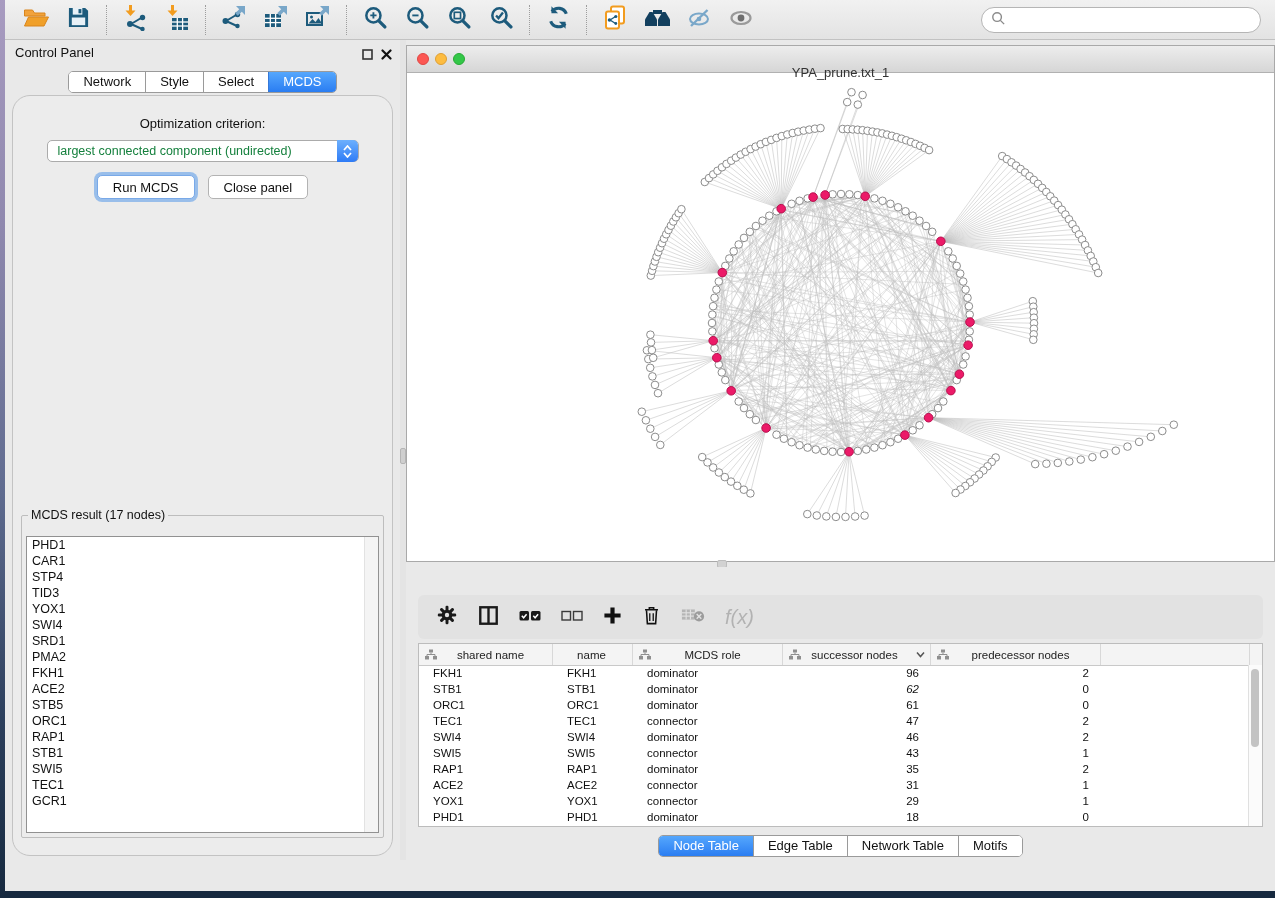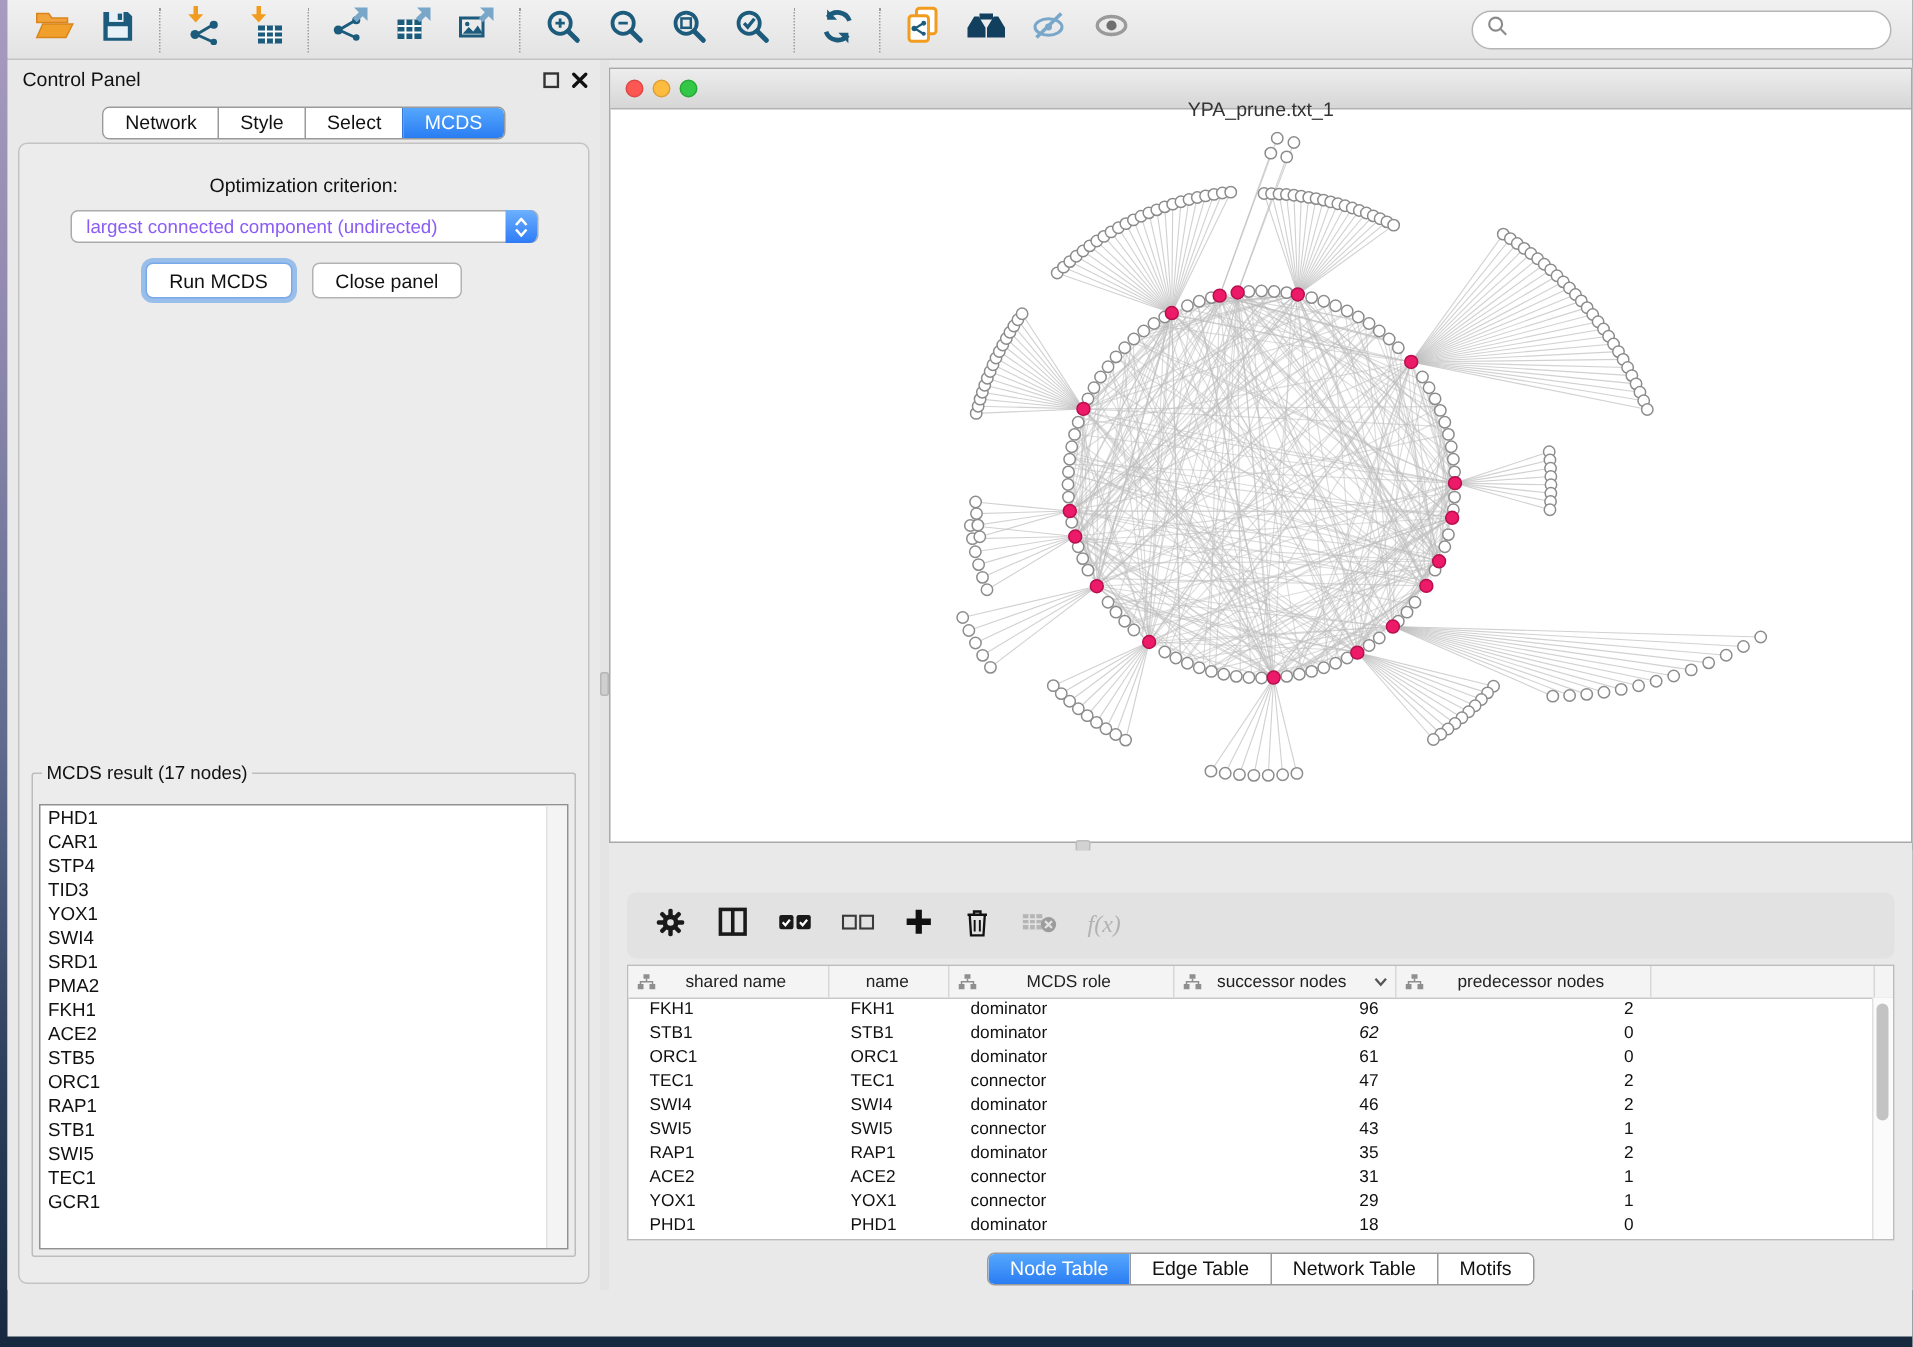--- a/index.html
+++ b/index.html
@@ -23,25 +23,25 @@
   .control-panel{position:absolute;left:0;top:40px;width:395px;height:820px;background:#e9e9e9;}
   .panel-header{position:absolute;left:0;top:0;right:0;height:24px;}
   .panel-title{position:absolute;left:10px;top:5px;font-size:13px;color:#111;}
   .panel-hicons{position:absolute;right:8px;top:6px;display:flex;gap:8px;align-items:center;}
   .cp-tabs{position:absolute;left:0;right:0;top:31px;display:flex;justify-content:center;}
   .seg{display:flex;border:1px solid #9a9a9a;border-radius:5px;overflow:hidden;background:#fff;height:20px;}
   .seg-item{padding:0 14px;font-size:13px;line-height:20px;color:#111;border-left:1px solid #9a9a9a;background:#fff;}
   .seg-item:first-child{border-left:none;}
   .seg-item.active{background:linear-gradient(#55a7fd,#2a7df2);color:#fff;border-left-color:#3578d8;}
   .cp-body{position:absolute;left:7px;right:7px;top:55px;bottom:4px;background:#ececec;
-       border:1px solid #c3c3c3;border-radius:6px;}
+       border:1px solid #c3c3c3;border-radius:18px;}
   .opt-label{margin-top:20px;text-align:center;font-size:13px;color:#111;}
   .dropdown{position:relative;margin:9px auto 0;width:312px;height:22px;background:#fff;
        border:1px solid #ababab;border-radius:5px;box-sizing:border-box;font-size:12.5px;line-height:20px;
-       padding-left:10px;color:#8b5cf6;}
+       padding-left:10px;color:#15803d;}
   .dd-stepper{position:absolute;right:0;top:-1px;width:21px;height:22px;border-radius:0 5px 5px 0;
        background:linear-gradient(#6db0fd,#2e7bf6);display:flex;flex-direction:column;align-items:center;justify-content:center;gap:1px;}
   .btn-row{margin-top:13px;display:flex;justify-content:center;gap:13px;}
   .pushbtn{height:22px;padding:0 15px;background:#fff;border:1px solid #b3b3b3;border-radius:5px;
        font-size:13px;color:#111;display:flex;align-items:center;}
   .pushbtn.focused{box-shadow:0 0 0 3px rgba(98,160,234,.6);border-color:#79a9e8;}
   .mcds-fieldset{position:absolute;left:8px;right:8px;top:412px;bottom:17px;border:1px solid #bdbdbd;
        border-radius:2px;margin:0;padding:2px;}
   .mcds-fieldset legend{font-size:12.5px;color:#111;padding:0 3px;margin-left:4px;}
   .mcds-list{position:absolute;left:4px;right:4px;top:14px;bottom:4px;background:#fff;border:1px solid #919191;overflow:hidden;}
@@ -63,21 +63,21 @@
   .tl.green{left:46px;background:#33c748;border:1px solid #27aa35;}
   .net-title{position:absolute;left:0;right:0;top:19px;text-align:center;font-size:13px;color:#333;}
   .net-canvas{position:absolute;left:0;top:26px;right:0;bottom:0;}
   .hsplit-grip{position:absolute;left:311px;top:520px;width:10px;height:8px;background:#d2d2d2;border:1px solid #bdbdbd;border-radius:2px;box-sizing:border-box;}
 
   
   .table-panel{position:absolute;left:0;top:527px;right:0;bottom:0;background:#e9e9e9;}
   .tp-toolbar{position:absolute;left:12px;right:12px;top:28px;height:44px;background:#e2e2e2;border-radius:6px;
        display:flex;align-items:center;gap:20px;padding-left:18px;box-sizing:border-box;}
   .tp-tool{display:flex;align-items:center;justify-content:center;}
-  .fx-label{font-family:Liberation Serif, serif;font-style:italic;font-size:16px;color:#b2b2b2;}
+  .fx-label{font-family:Liberation Sans, sans-serif;font-style:italic;font-size:20px;color:#b2b2b2;}
   .tp-table{position:absolute;left:12px;right:12px;top:76px;height:184px;background:#fff;border:1px solid #bcbcbc;box-sizing:border-box;}
   .thead{display:flex;height:21px;background:#f4f4f4;border-bottom:1px solid #c9c9c9;}
   .th{display:flex;align-items:center;font-size:11.5px;color:#222;border-right:1px solid #d8d8d8;box-sizing:border-box;padding-left:6px;position:relative;}
   .th .th-text{flex:1;text-align:center;padding-right:8px;}
   .tbody{position:absolute;left:0;top:21px;right:13px;bottom:0;overflow:hidden;}
   .trow{display:flex;height:16px;align-items:center;}
   .td{font-size:11.5px;color:#111;box-sizing:border-box;white-space:nowrap;overflow:hidden;}
   .tp-scroll{position:absolute;right:0;top:21px;bottom:0;width:13px;background:#fbfbfb;border-left:1px solid #e0e0e0;}
   .tp-thumb{position:absolute;left:2px;top:4px;width:8px;height:78px;background:#c3c3c3;border-radius:5px;}
   .tp-tabs{position:absolute;left:0;right:0;top:268px;display:flex;justify-content:center;}

